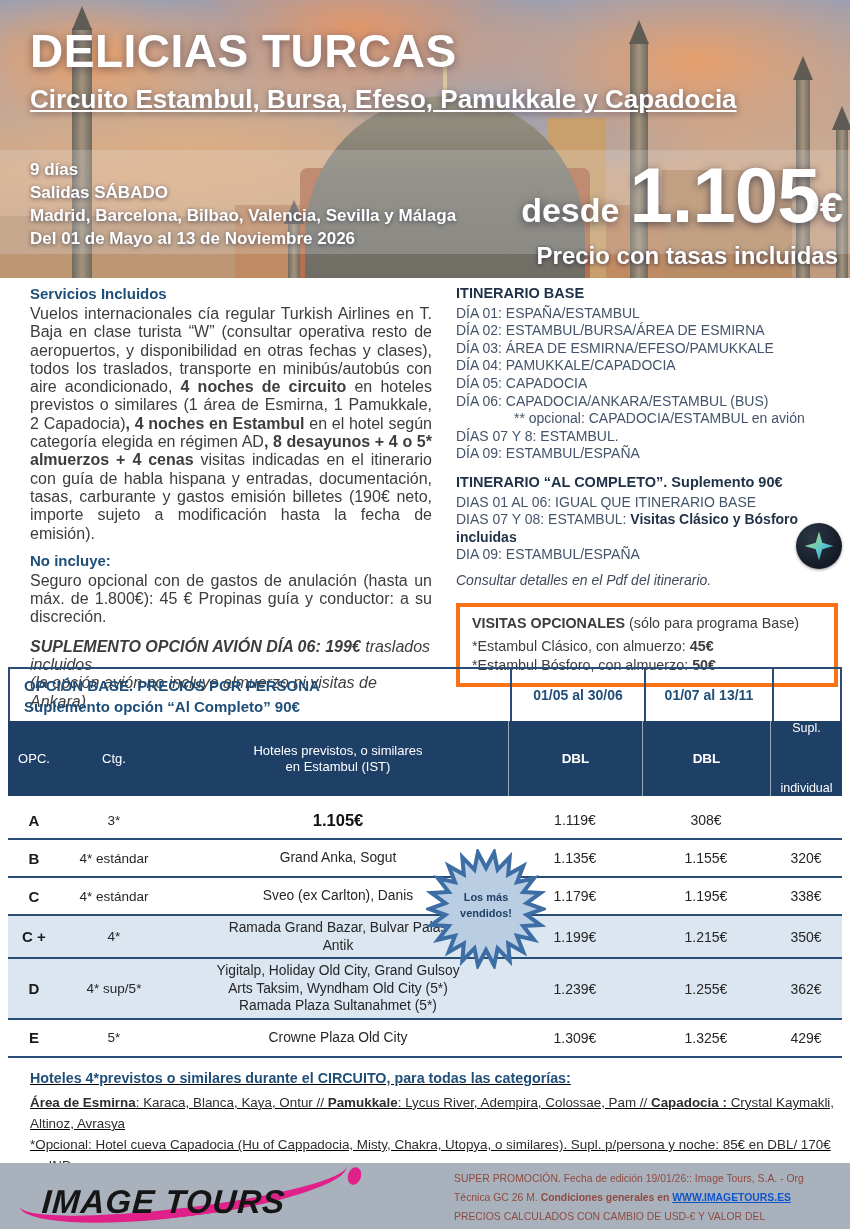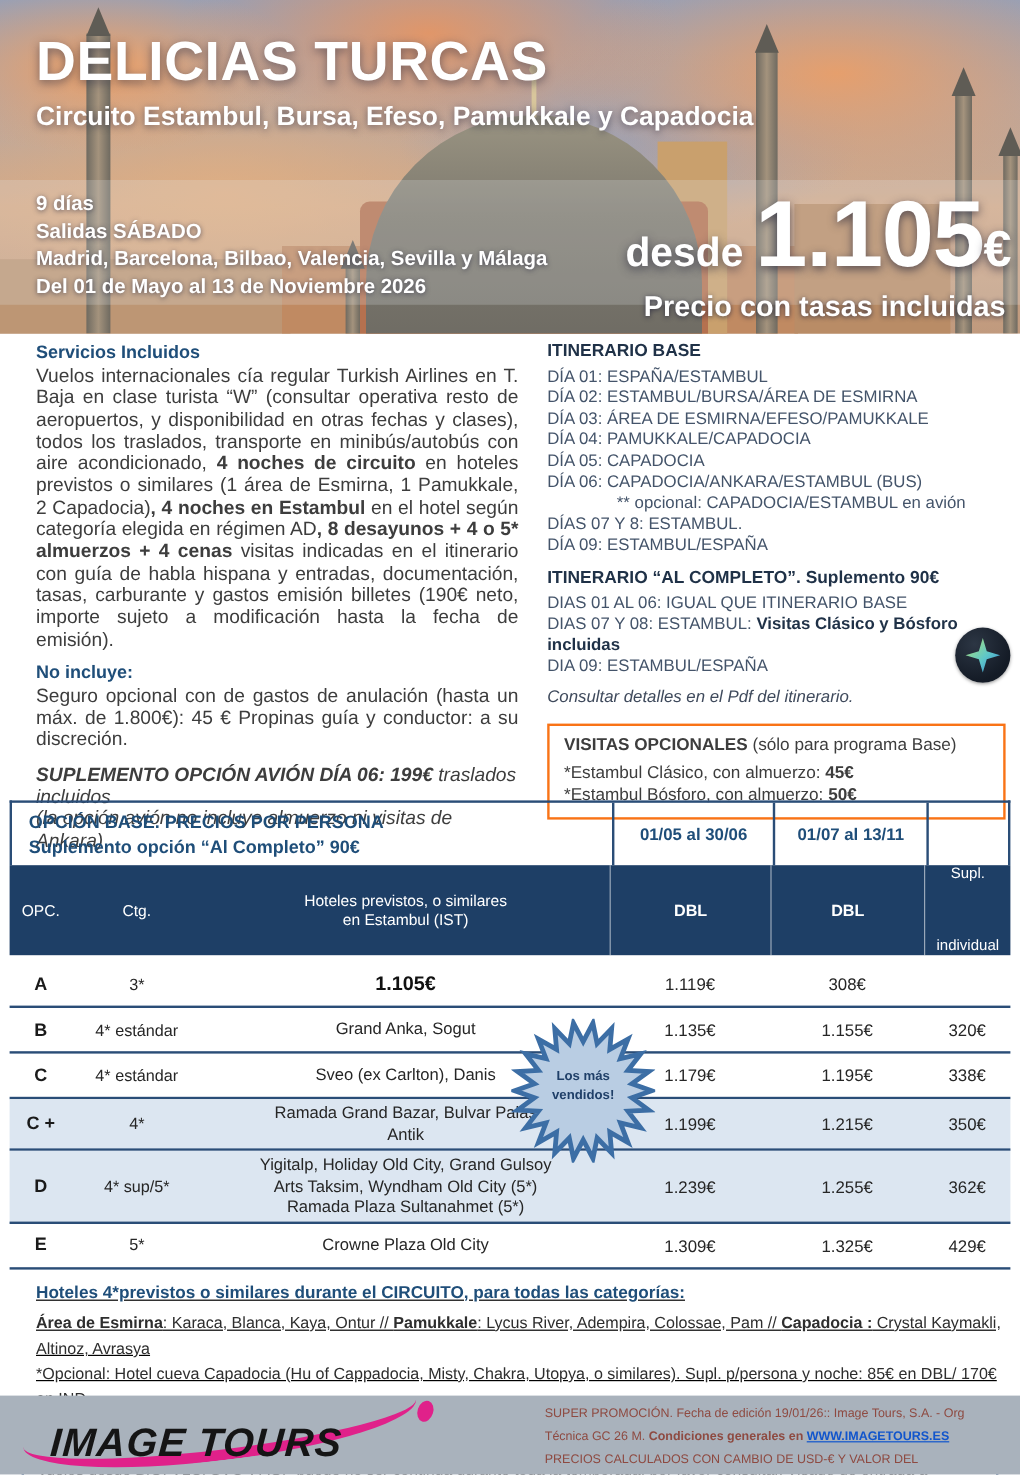--- a/index.html
+++ b/index.html
@@ -32,22 +32,22 @@
   .min::before { content:""; position:absolute; left:50%; top:-22px; transform:translateX(-50%);
     border-left:10px solid transparent; border-right:10px solid transparent; border-bottom:24px solid #5f5c55; }
   .m1 { left:72px;  top:28px;  width:20px; height:250px; }
   .m2 { left:288px; top:222px; width:12px; height:58px; }
   .m3 { left:630px; top:42px;  width:18px; height:238px; }
   .m4 { left:796px; top:78px;  width:14px; height:200px; }
   .m5 { left:836px; top:128px; width:12px; height:150px; }
   .hero-band { position:absolute; left:0; right:0; top:150px; height:104px; background:rgba(226,230,238,.22); }
   .hero-title { position:absolute; left:30px; top:24px; color:#fff; font-size:46px; font-weight:700; letter-spacing:.5px;
     text-shadow:0 2px 8px rgba(50,50,70,.6); }
-  .hero-sub { position:absolute; left:30px; top:84px; color:#fff; font-size:22px; font-weight:700;
-    text-shadow:0 2px 6px rgba(50,50,70,.65); }
+  .hero-sub { position:absolute; left:30px; top:84px; color:#fff; font-size:26px; font-weight:700;
+    text-shadow:0 2px 6px rgba(50,50,70,.65);text-decoration:underline; }
   .hero-info { position:absolute; left:30px; top:158px; color:#fff; font-size:17px; font-weight:700; line-height:23px;
     text-shadow:0 1px 4px rgba(50,50,70,.75); }
   .hero-price { position:absolute; left:505px; top:150px; width:338px; display:flex; align-items:baseline; justify-content:flex-end;
     color:#fff; text-shadow:0 2px 8px rgba(40,40,60,.7); }
   .hero-price .desde { font-size:34px; font-weight:700; margin-right:10px; }
   .hero-price .big { font-size:78px; font-weight:700; letter-spacing:-1px; }
   .hero-price .eur { font-size:42px; font-weight:700; }
   .price-note { position:absolute; right:12px; top:242px; color:#fff; font-size:24px; font-weight:700;
     text-shadow:0 1px 4px rgba(40,40,60,.85); }
 
@@ -64,21 +64,21 @@
   .supl-line { margin-top:11px; font-size:13.4px; line-height:17px; }
   .supl-line i { color:#3d3d3d; }
   .pago { margin-top:13px; }
   .blue-bold { color:#1f4e79; font-weight:700; }
 
   .col-right { color:#44546a; font-size:14px; line-height:17.6px; }
   h4.itin-h { color:#1f3147; font-size:14.5px; font-weight:700; margin-bottom:2px; }
   .itin-line.indent { padding-left:58px; }
   .completo { margin-top:11px; }
   .consult { font-style:italic; margin-top:8px; color:#3f4a5c; }
-  .visitas-box { margin-top:13px; width:382px; border:2px solid #f97316; padding:7px 12px 8px 12px;
+  .visitas-box { margin-top:13px; width:382px; border:4px solid #f97316; padding:7px 12px 8px 12px;
     color:#3d3d3d; font-size:14.3px; line-height:19px; }
   .visitas-box .vt { margin-bottom:4px; }
 
   .app-icon { position:absolute; right:-4px; top:238px; width:46px; height:46px; border-radius:50%;
     background:radial-gradient(circle at 35% 30%, #2c3644, #141b26 70%); box-shadow:0 1px 3px rgba(0,0,0,.4); }
   .app-icon .star4 { position:absolute; left:8px; top:8px; width:30px; height:30px;
     background:linear-gradient(135deg,#b9e168 0%, #5fc8c8 55%, #2f7fd2 100%);
     clip-path:polygon(50% 2%, 61% 39%, 98% 50%, 61% 61%, 50% 98%, 39% 61%, 2% 50%, 39% 39%); }
 
   

